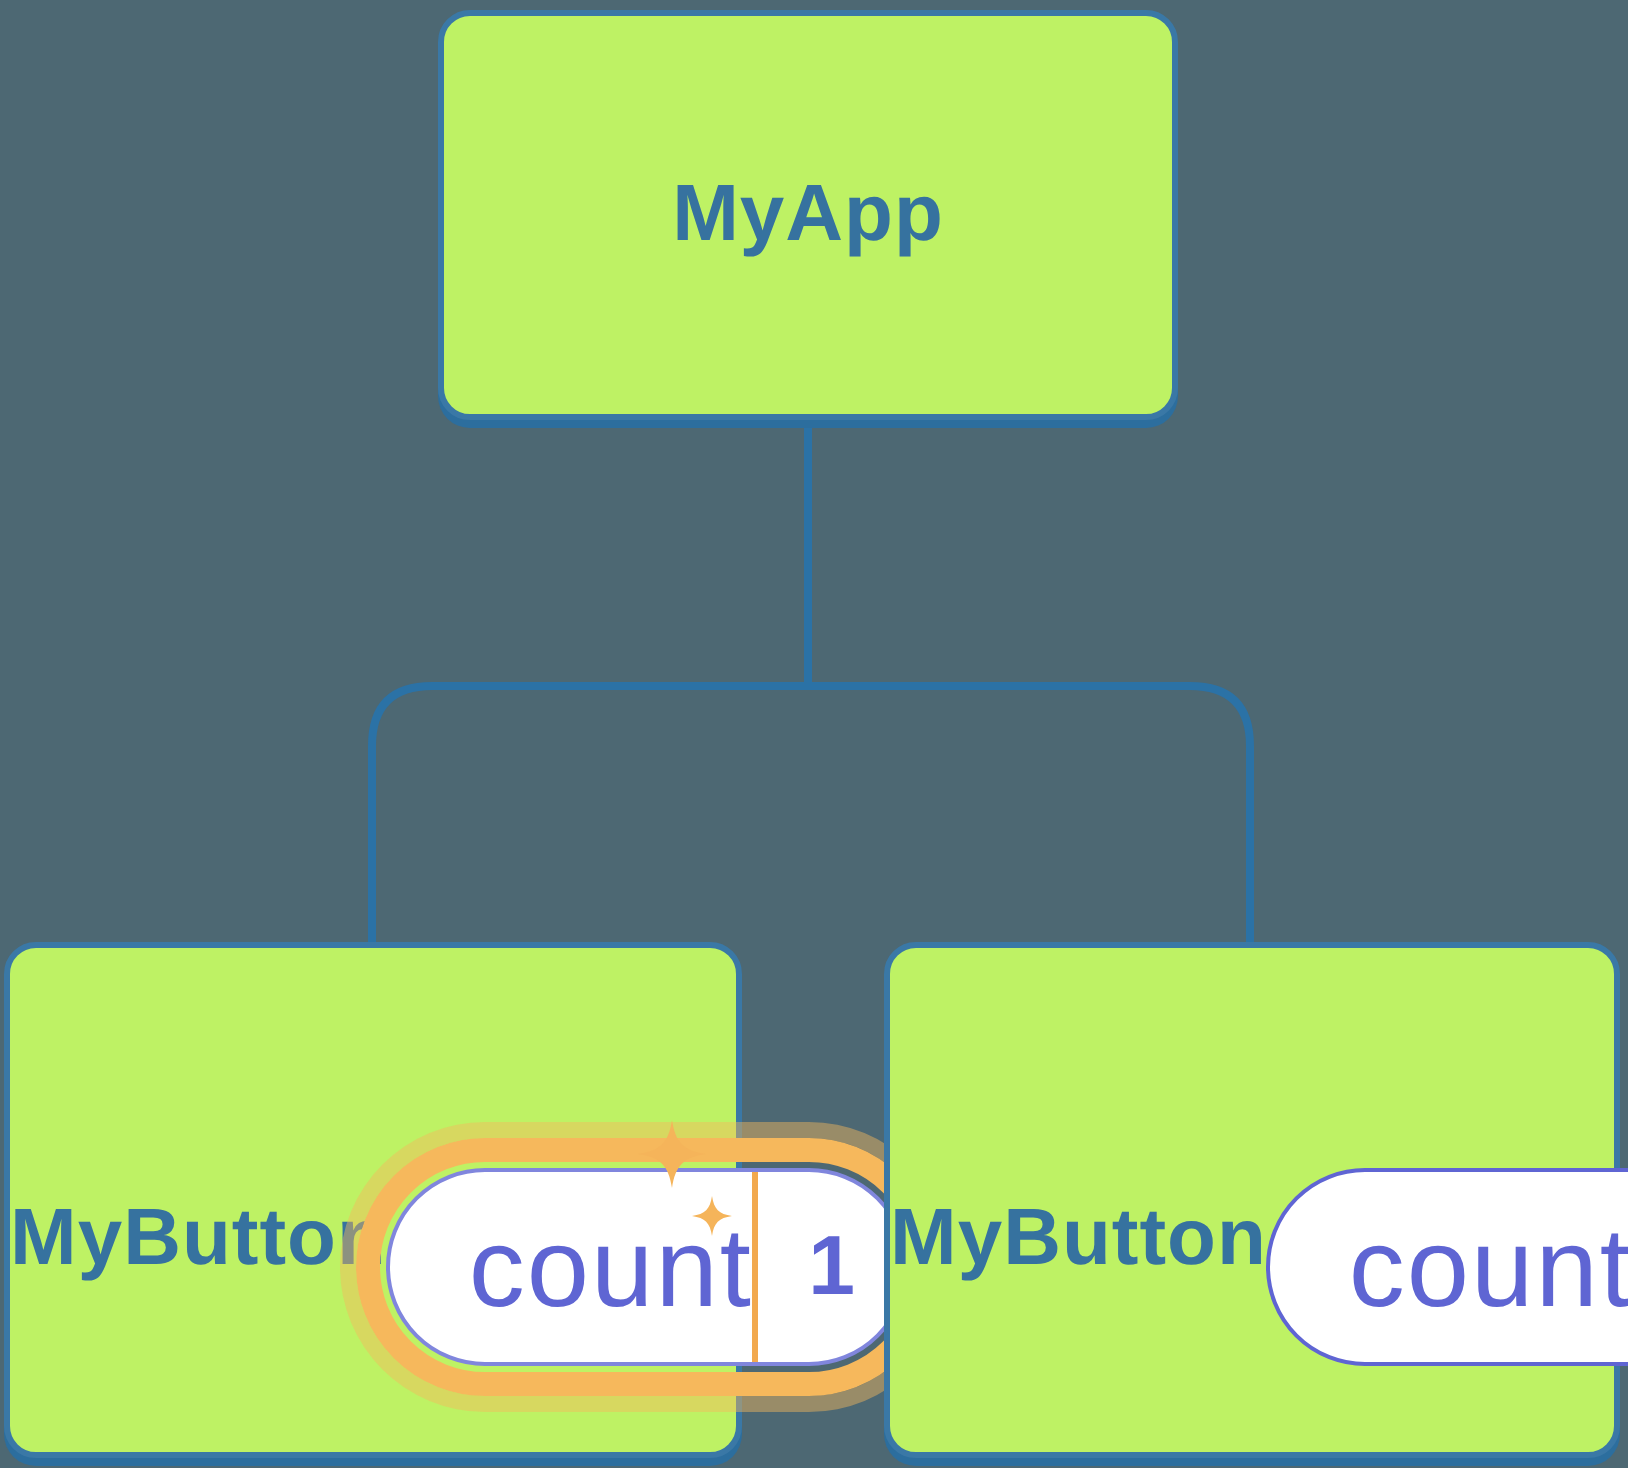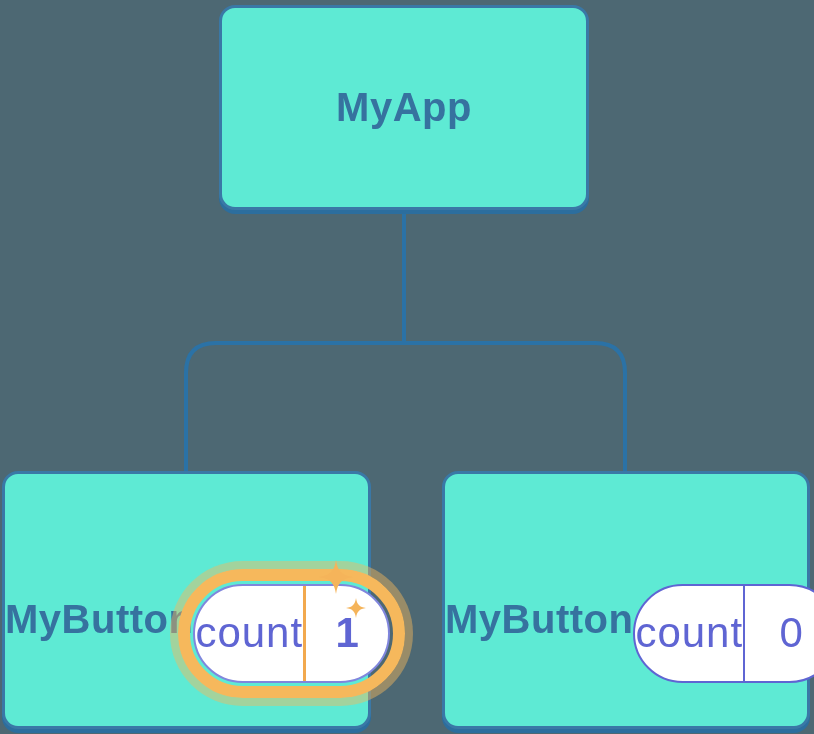--- a/index.html
+++ b/index.html
@@ -11,21 +11,21 @@
     overflow: hidden;
     font-family: "Liberation Sans", sans-serif;
   }
   #connector-svg {
     position: absolute;
     left: 0; top: 0;
     z-index: 0;
   }
   .card {
     position: absolute;
-    background: #5eead4;
+    background: #bef264;
     border: 3px solid #3a78a6;
     border-radius: 16px;
     box-shadow: 0 4px 0 #2c6e9e;
     box-sizing: border-box;
     z-index: 1;
   }
   #node-myapp {
     left: 219px; top: 5px;
     width: 370px; height: 205px;
     display: flex;
@@ -62,22 +62,23 @@
   }
   #pill-left  { width: 261px; border-color: #8086dd; }
   #pill-right { width: 268px; }
 
   .pill-name {
     flex: 1;
     display: flex;
     align-items: center;
     justify-content: center;
     color: #5f65d3;
-    font-size: 42px;
+    font-size: 56px;
     letter-spacing: 1px;
+    padding-left: 39px;
   }
   .pill-divider { width: 2px; background: #5f65d3; }
   #pill-left .pill-divider { width: 3px; background: #f2a94e; }
   .pill-value {
     display: flex;
     align-items: center;
     justify-content: center;
     color: #5f65d3;
     font-size: 42px;
   }

